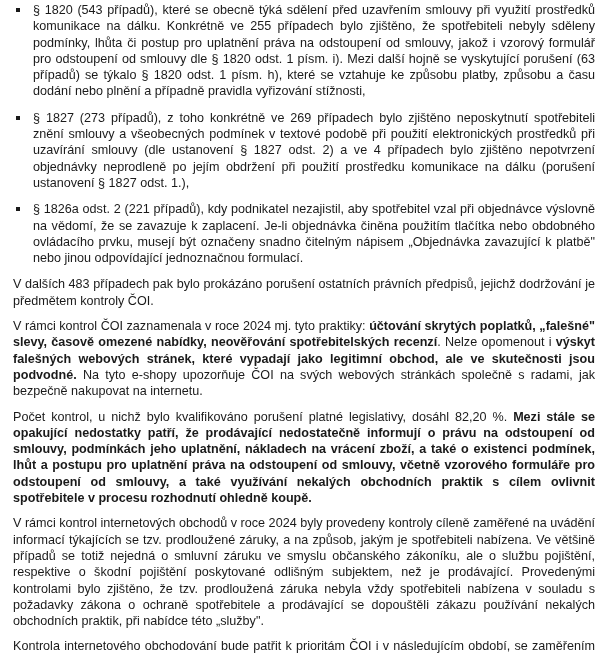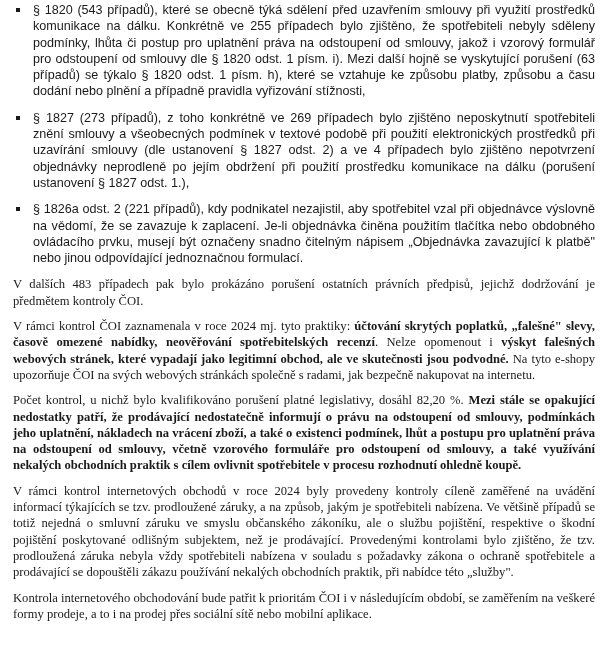--- a/index.html
+++ b/index.html
@@ -1,21 +1,21 @@
 <!DOCTYPE html>
 <html><head>
 <meta charset="utf-8">
 <style>
   html, body { margin: 0; padding: 0; background: #ffffff; }
   body { width: 609px; height: 653px; overflow: hidden; position: relative;
          font-family: "Liberation Sans", sans-serif; color: #1a1a1a; }
   .doc { position: absolute; left: 13px; top: 2px; width: 582px; font-size: 12.6px; line-height: 16.3px; }
   .bullet-item { position: relative; padding-left: 20px; margin: 0 0 10px 0; text-align: justify; }
   .bullet-mark { position: absolute; left: 3px; top: 6px; width: 4px; height: 4px; background: #1a1a1a; }
-  p.para { margin: 0 0 9px 0; text-align: justify; font-family: Liberation Serif, serif; }
+  p.para { margin: 0 0 9px 0; text-align: justify; }
   b { font-weight: bold; }
 </style>
 </head>
 <body>
 
 <div class="doc">
 
   <div class="bullet-item">
     <span class="bullet-mark"></span>
     <span>§ 1820 (543 případů), které se obecně týká sdělení před uzavřením smlouvy při využití prostředků komunikace na dálku. Konkrétně ve 255 případech bylo zjištěno, že spotřebiteli nebyly sděleny podmínky, lhůta či postup pro uplatnění práva na odstoupení od smlouvy, jakož i vzorový formulář pro odstoupení od smlouvy dle § 1820 odst. 1 písm. i). Mezi další hojně se vyskytující porušení (63 případů) se týkalo § 1820 odst. 1 písm. h), které se vztahuje ke způsobu platby, způsobu a času dodání nebo plnění a případně pravidla vyřizování stížnosti,</span>

